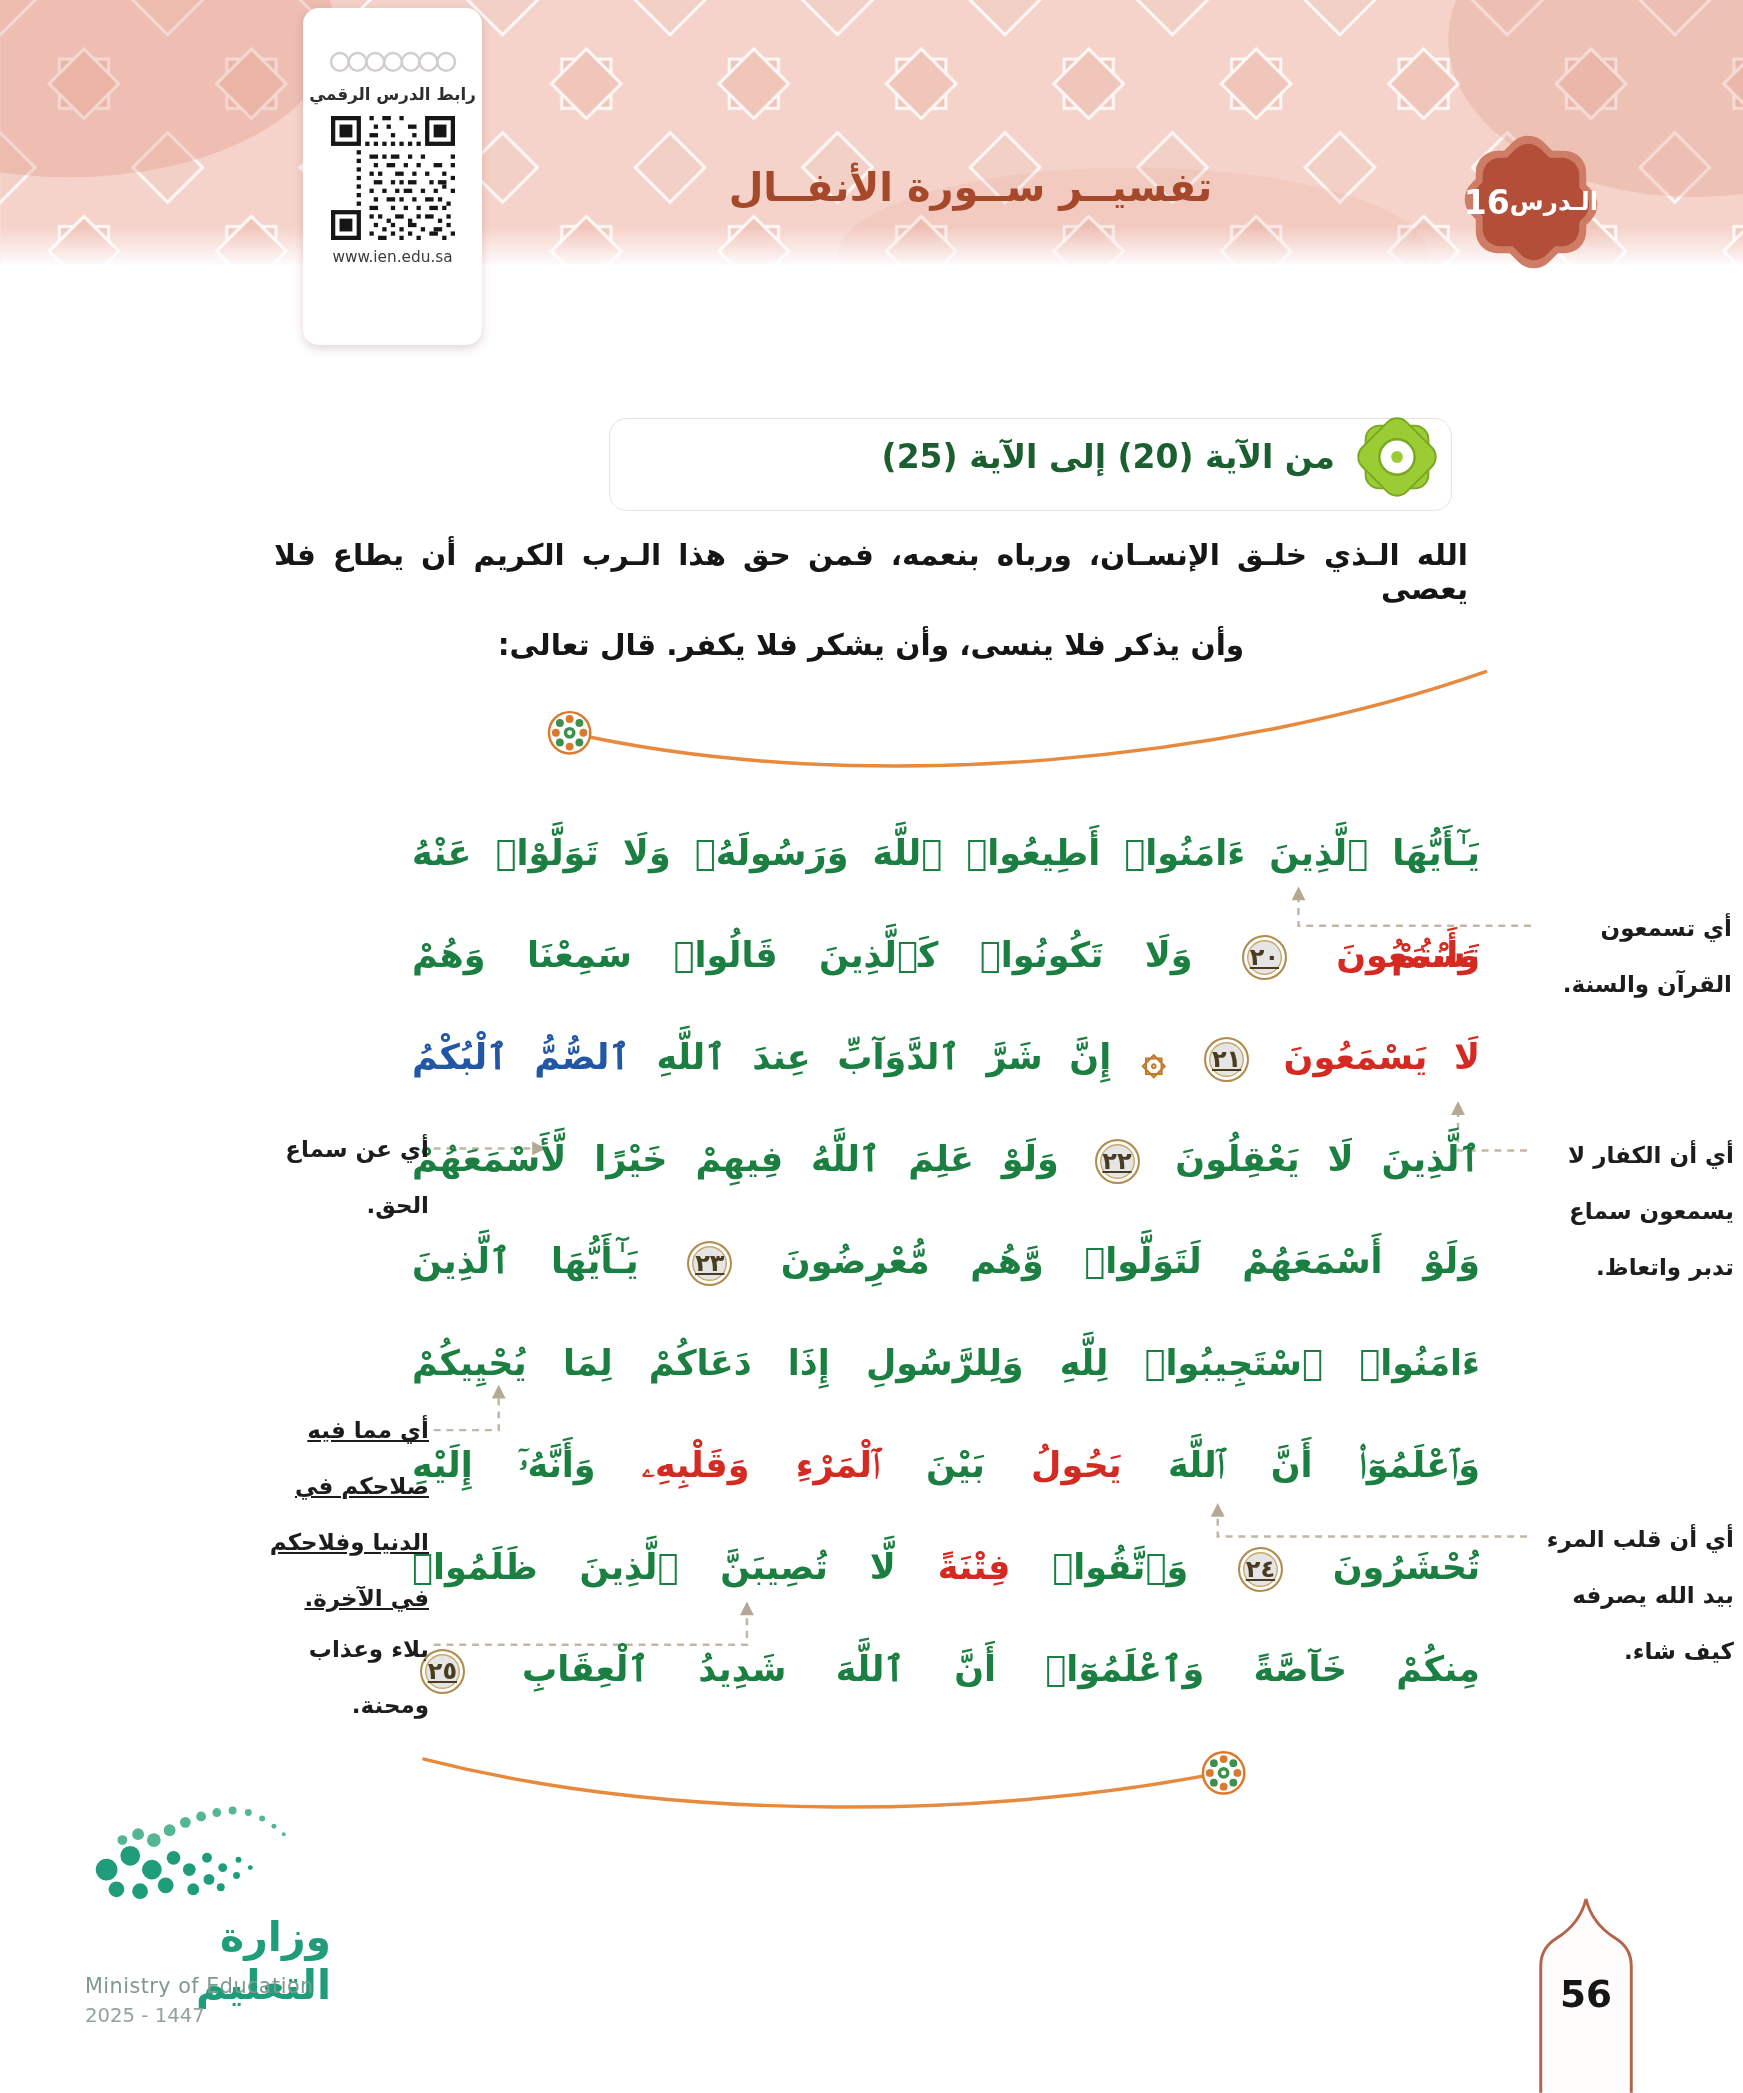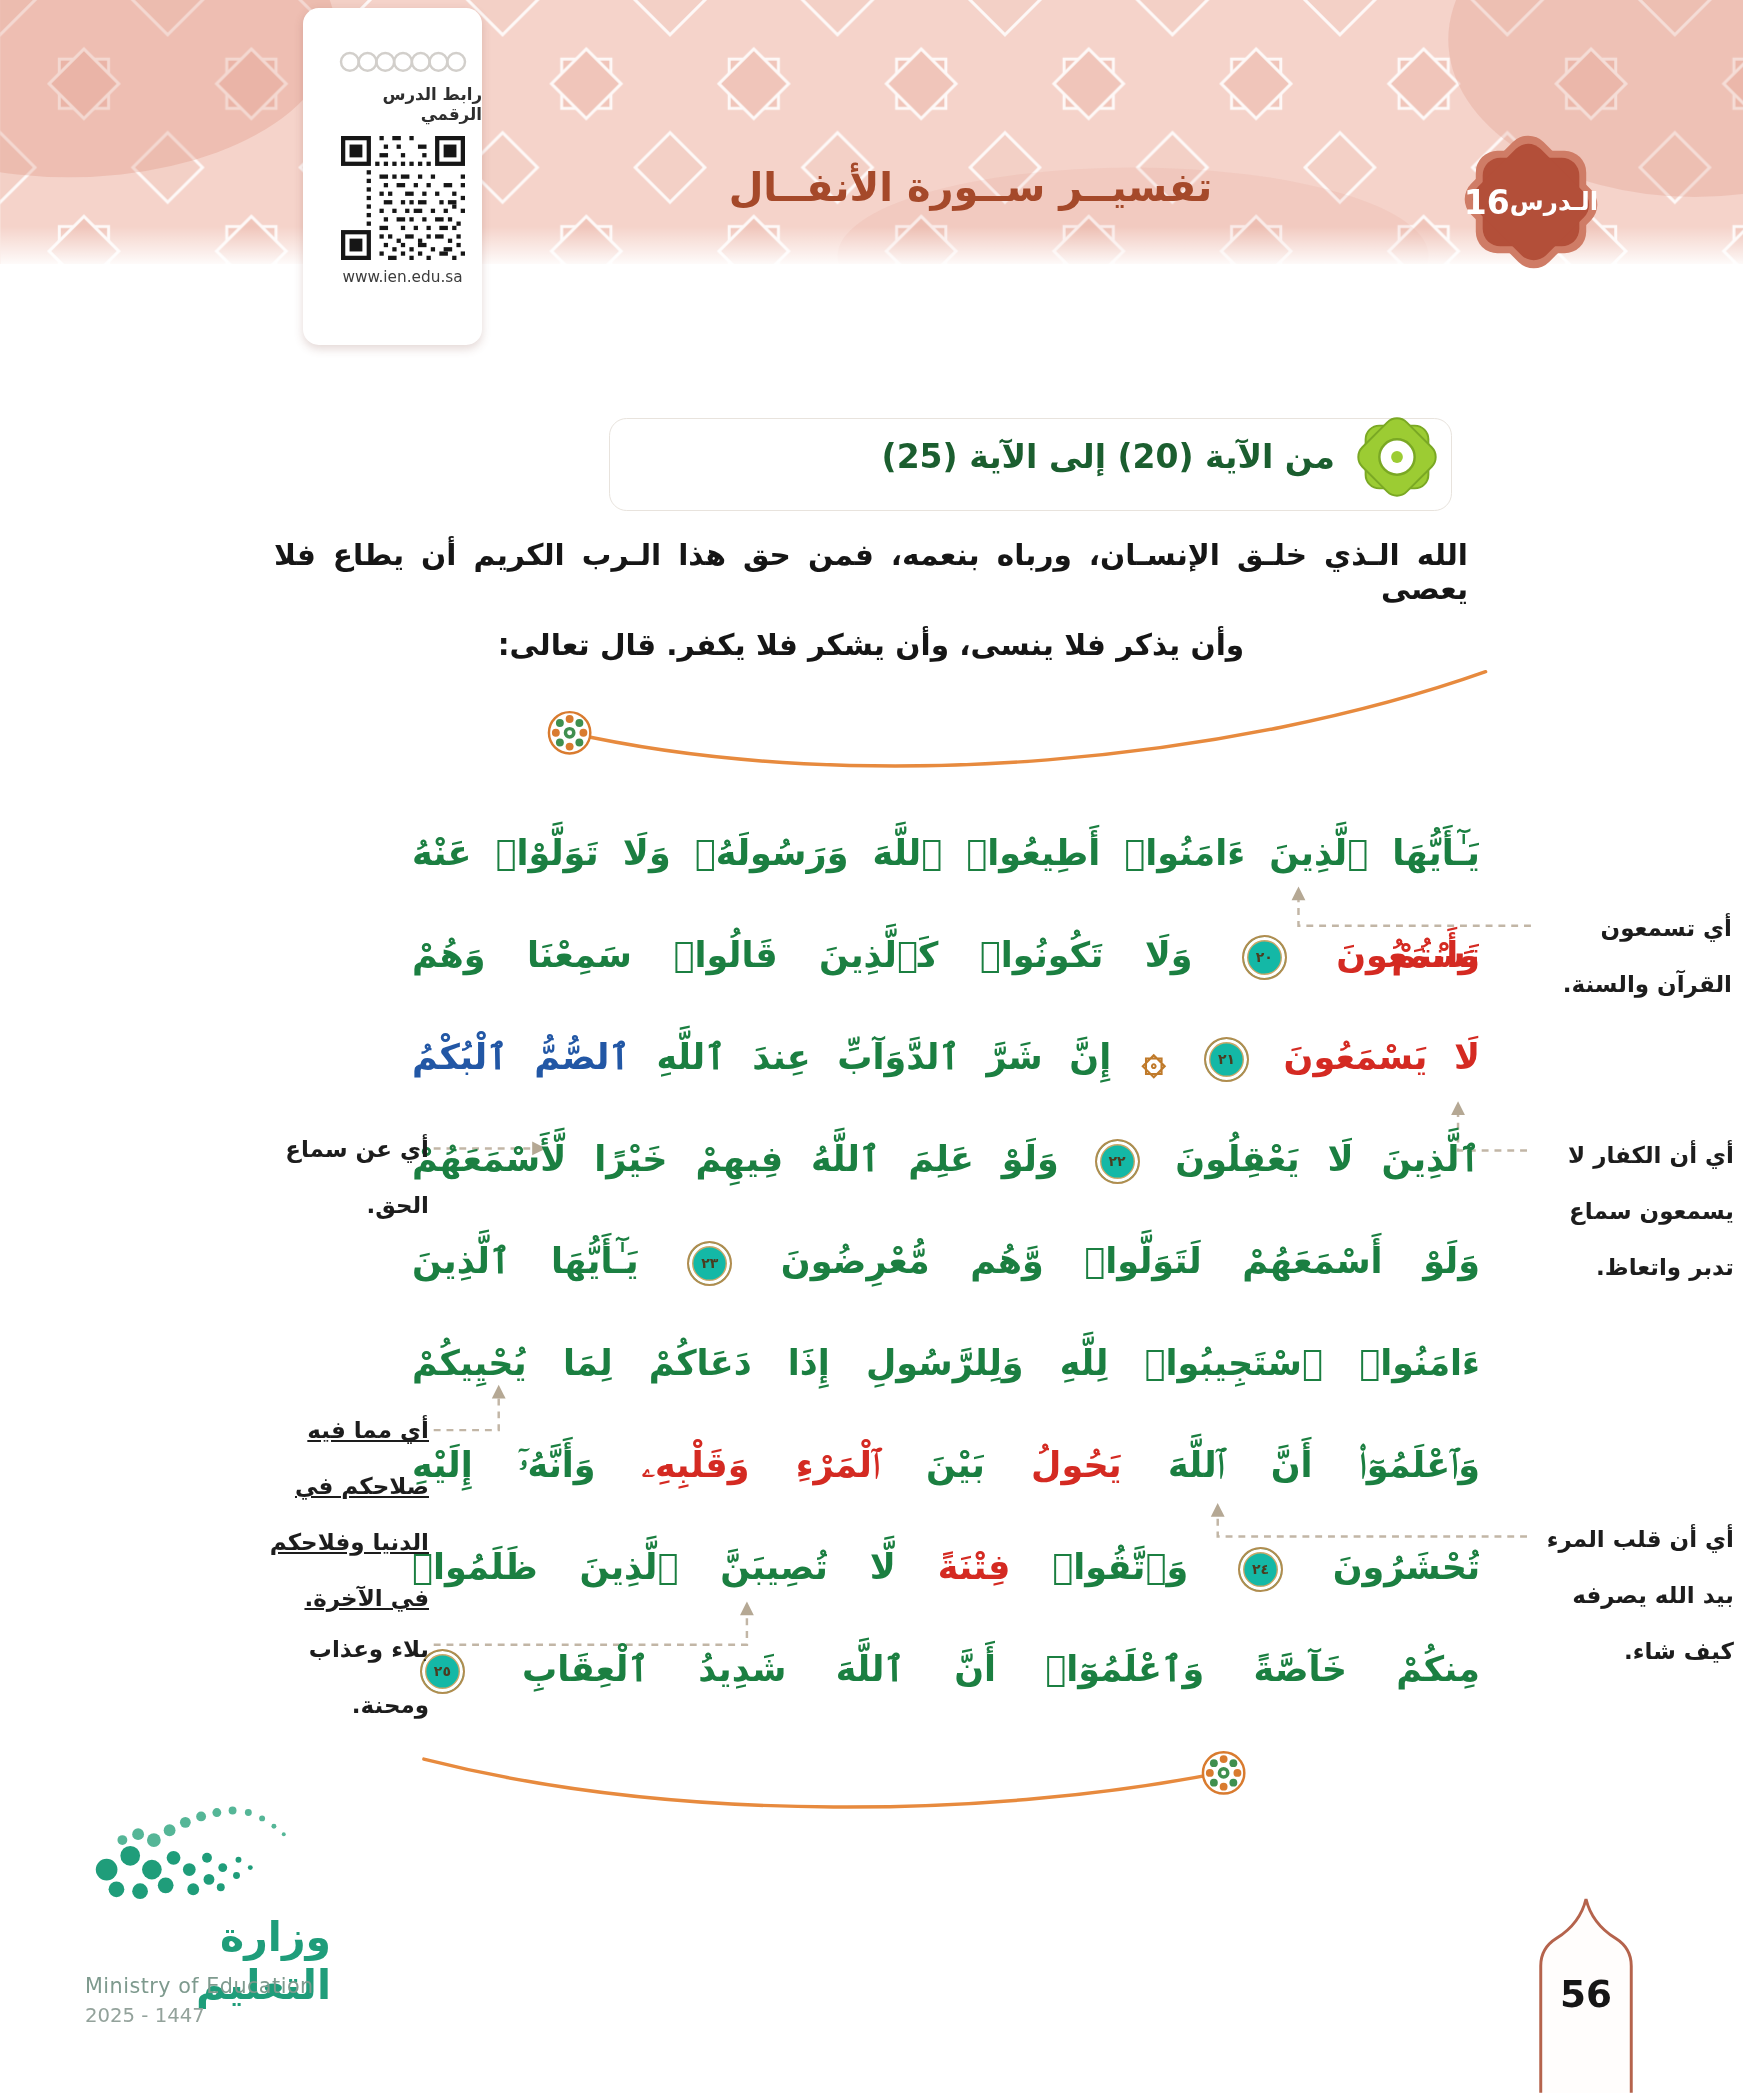--- a/index.html
+++ b/index.html
@@ -14,21 +14,21 @@
   .page-title {
     position:absolute; left:680px; top:164px; width:581px; z-index:3;
     text-align:center; font-size:40px; font-weight:bold; color:#a5492a;
     direction:rtl;
   }
   
   .qr-card {
     position:absolute; left:303px; top:7.9px; width:179px; height:337px; z-index:4;
     background:#ffffff; border-radius:15.8px;
     box-shadow:0 3.9px 9.9px rgba(120,60,50,0.20);
-    display:flex; flex-direction:column; align-items:center;padding-left:20px;
+    display:flex; flex-direction:column; align-items:center;
   }
   .qr-chain { margin-top:41px; }
   .qr-label { margin-top:9.9px; font-size:16.7px; font-weight:bold; color:#2e2e2e; direction:rtl; }
   .qr-svg { margin-top:11.8px; }
   .qr-url { margin-top:7.9px; font-size:15.3px; color:#3c3c3c; }
   
   .lesson-badge { position:absolute; left:1456px; top:132px; width:150px; height:140px; z-index:4; }
   .lesson-badge .badge-text {
     position:absolute; inset:0; display:flex; 
     align-items:center; justify-content:center; color:#ffffff; direction:rtl;
@@ -52,24 +52,24 @@
   .intro-line2 { text-align:center; }
   
   .quran { position:absolute; left:412px; top:802px; width:1068px; z-index:3;
     direction:rtl; font-weight:bold; font-size:35px; }
   .qline { height:102px; line-height:102px; text-align:justify; text-align-last:justify; }
   .seg.green { color:#1b7f41; }
   .seg.red   { color:#d42a22; }
   .seg.blue  { color:#2257a5; }
   .ayah-marker {
     display:inline-flex; width:45px; height:45px; border-radius:50%;
-    border:2px solid #b08d4f; background:#14b8a6; color:#4a3c20;
+    border:2px solid #b08d4f; background:#e5e5e5; color:#4a3c20;
     box-shadow:inset 0 0 0 3px #ffffff, inset 0 0 0 4.4px #c9a869;
-    font-size:14px; line-height:1; align-items:center; justify-content:center;
-    vertical-align:middle; margin:0 7.9px;
+    font-size:24px; line-height:1; align-items:center; justify-content:center;
+    vertical-align:middle; margin:0 7.9px;text-decoration:underline;
   }
   .hizb { color:#c07a2a; font-size:41px; vertical-align:middle; margin:0 3.9px; }
   
   .note { position:absolute; z-index:3; direction:rtl; text-align:right;
     font-size:23px; font-weight:bold; color:#1d1d1d; line-height:56px; }
   .note-r1 { left:1535px; top:900px;  width:197px; }
   .note-r2 { left:1531px; top:1127px; width:203px; }
   .note-r3 { left:1531px; top:1511px; width:203px; }
   .note-l1 { left:260px;  top:1121px; width:169px; }
   .note-l2 { left:254px;  top:1402px; width:175px;text-decoration:underline; }

